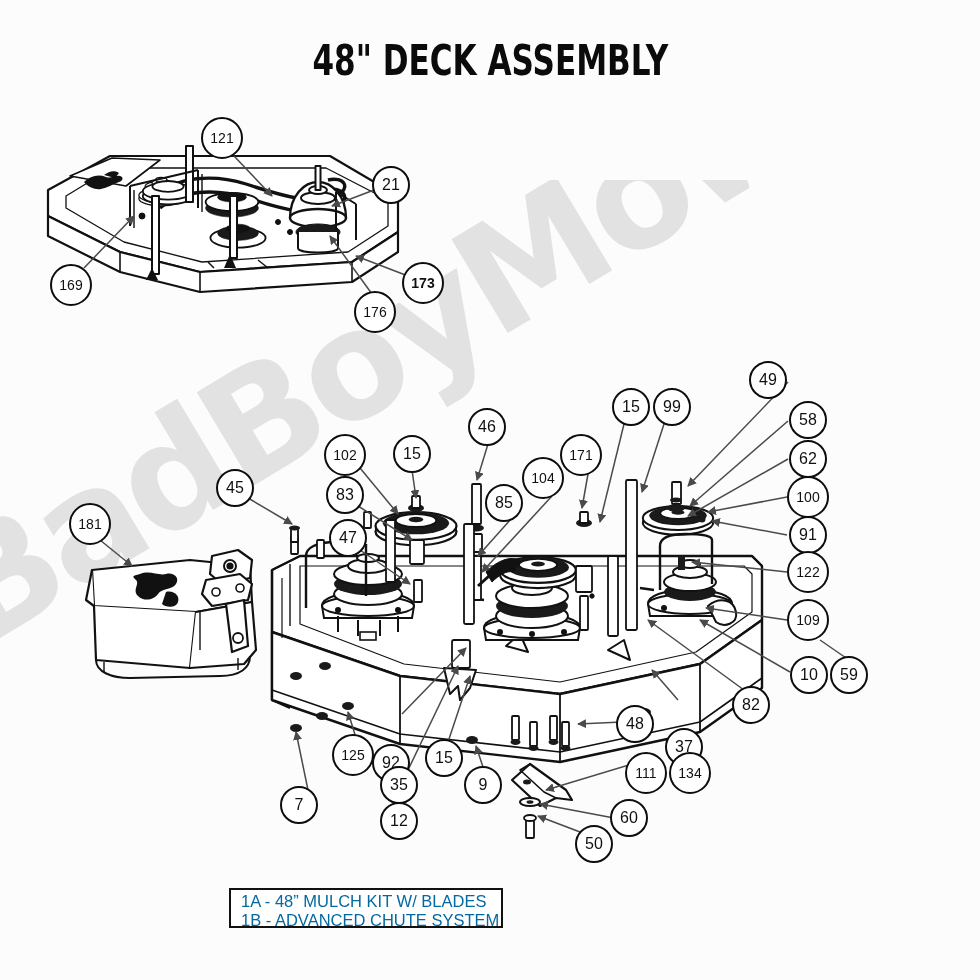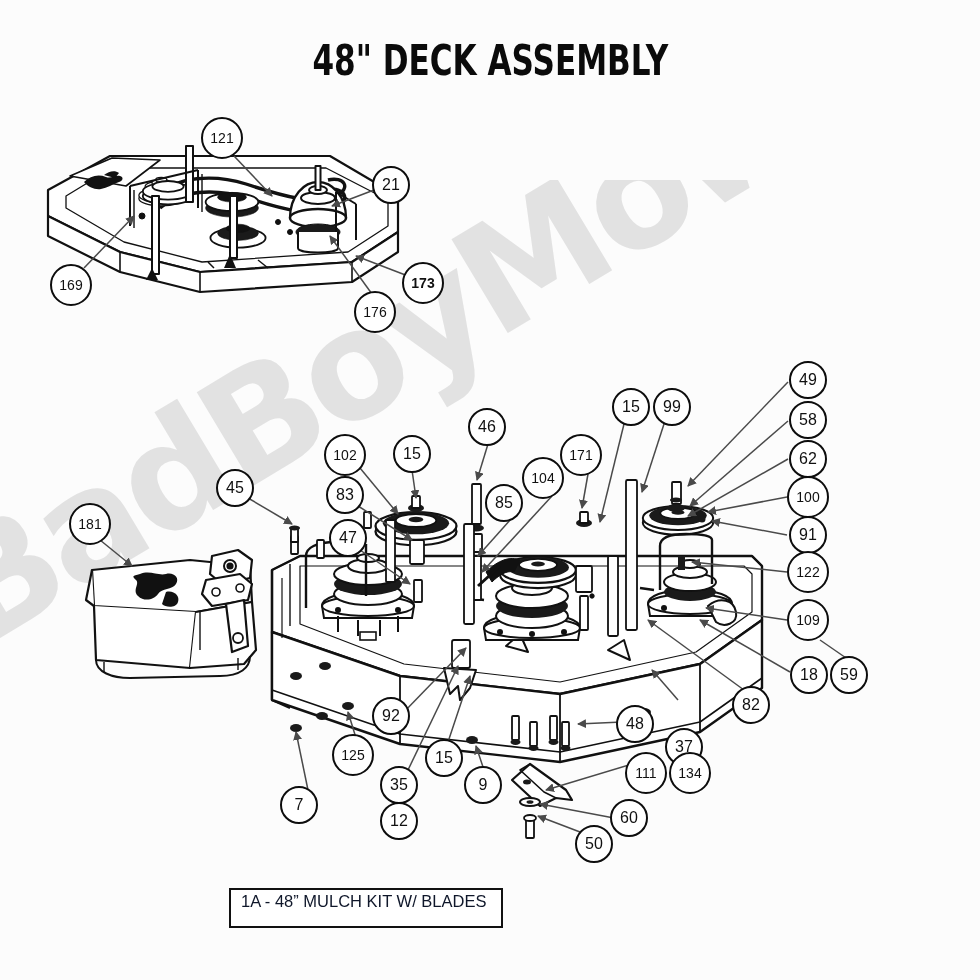--- a/index.html
+++ b/index.html
@@ -34,21 +34,21 @@
            border-radius:50%;display:flex;align-items:center;justify-content:center;
            color:#111;font-family:"Liberation Sans","DejaVu Sans",sans-serif;
            font-size:17px;line-height:1;box-sizing:border-box;cursor:pointer;}
   .callout.w2{width:38px;height:38px;margin-left:-19px;margin-top:-19px;font-size:16px;}
   .callout.w3{width:42px;height:42px;margin-left:-21px;margin-top:-21px;font-size:14px;}
 
   
   #legend{position:absolute;left:229px;top:888px;width:274px;height:40px;
           border:2px solid #111;background:#fff;z-index:6;box-sizing:border-box;
           padding:2px 0 0 10px;}
-  #legend div{font-size:16.5px;color:#0f172a;line-height:19px;white-space:nowrap;
+  #legend div{font-size:16.5px;color:#0369a1;line-height:19px;white-space:nowrap;
               font-family:"Liberation Sans","DejaVu Sans",sans-serif;}
 </style>
 </head>
 <body>
 
 <div id="page">
 
   <svg id="watermark" viewBox="0 0 1100 620">
     <text class="wm-text" x="20" y="470" transform="rotate(-31 20 470)">BadBoyMowerParts.com</text>
   </svg>
@@ -374,54 +374,55 @@
       <path d="M849,660 L820,640"></path>
     </g>
   </svg>
 
   <div id="callout-layer">
       <div class="callout w3" style="left: 222px; top: 138px;">121</div>
       <div class="callout w2" style="left: 391px; top: 185px;">21</div>
       <div class="callout w3" style="left: 71px; top: 285px;">169</div>
       <div class="callout w3" style="left: 423px; top: 283px; font-weight: bold;">173</div>
       <div class="callout w3" style="left: 375px; top: 312px;">176</div>
-      <div class="callout w2" style="left: 808px; top: 380px;">49</div>
+      <div class="callout w2" style="left: 768px; top: 380px;">49</div>
       <div class="callout w2" style="left: 808px; top: 420px;">58</div>
       <div class="callout w2" style="left: 631px; top: 407px;">15</div>
       <div class="callout w2" style="left: 672px; top: 407px;">99</div>
       <div class="callout w2" style="left: 808px; top: 459px;">62</div>
       <div class="callout w2" style="left: 487px; top: 427px;">46</div>
       <div class="callout w3" style="left: 345px; top: 455px;">102</div>
       <div class="callout w2" style="left: 412px; top: 454px;">15</div>
       <div class="callout w3" style="left: 581px; top: 455px;">171</div>
       <div class="callout w3" style="left: 808px; top: 497px;">100</div>
       <div class="callout w2" style="left: 235px; top: 488px;">45</div>
       <div class="callout w2" style="left: 345px; top: 495px;">83</div>
       <div class="callout w3" style="left: 543px; top: 478px;">104</div>
       <div class="callout w2" style="left: 504px; top: 503px;">85</div>
       <div class="callout w2" style="left: 808px; top: 535px;">91</div>
       <div class="callout w3" style="left: 90px; top: 524px;">181</div>
       <div class="callout w2" style="left: 348px; top: 538px;">47</div>
       <div class="callout w3" style="left: 808px; top: 572px;">122</div>
       <div class="callout w3" style="left: 808px; top: 620px;">109</div>
-      <div class="callout w2" style="left: 809px; top: 675px;">18</div>
+      <div class="callout w2" style="left: 809px; top: 675px;">10</div>
       <div class="callout w2" style="left: 849px; top: 675px;">59</div>
       <div class="callout w2" style="left: 751px; top: 705px;">82</div>
       <div class="callout w2" style="left: 684px; top: 747px;">37</div>
       <div class="callout w2" style="left: 635px; top: 724px;">48</div>
-      <div class="callout w2" style="left: 391px; top: 716px;">92</div>
+      <div class="callout w2" style="left: 391px; top: 763px;">92</div>
       <div class="callout w3" style="left: 353px; top: 755px;">125</div>
       <div class="callout w2" style="left: 444px; top: 758px;">15</div>
       <div class="callout w2" style="left: 483px; top: 785px;">9</div>
       <div class="callout w3" style="left: 646px; top: 773px;">111</div>
       <div class="callout w3" style="left: 690px; top: 773px;">134</div>
       <div class="callout w2" style="left: 399px; top: 785px;">35</div>
       <div class="callout w2" style="left: 299px; top: 805px;">7</div>
       <div class="callout w2" style="left: 399px; top: 821px;">12</div>
       <div class="callout w2" style="left: 629px; top: 818px;">60</div>
       <div class="callout w2" style="left: 594px; top: 844px;">50</div>
     </div>
 
   <div id="legend">
     <div>1A - 48” MULCH KIT W/ BLADES</div>
+    <div>1B - ADVANCED CHUTE SYSTEM</div>
   </div>
 
 </div>
 
 </body></html>

